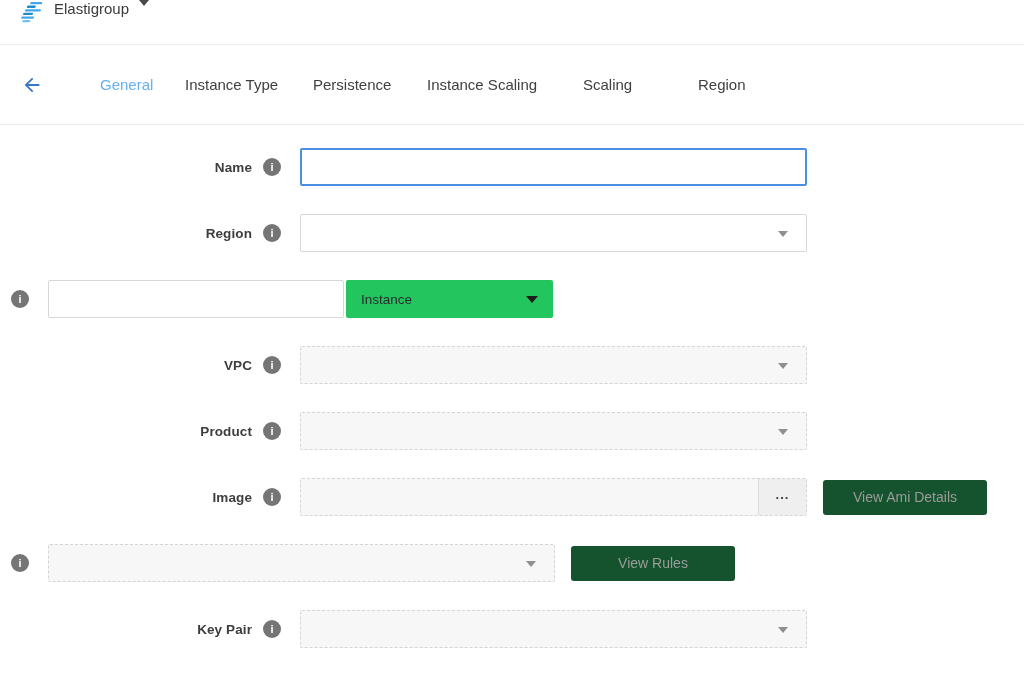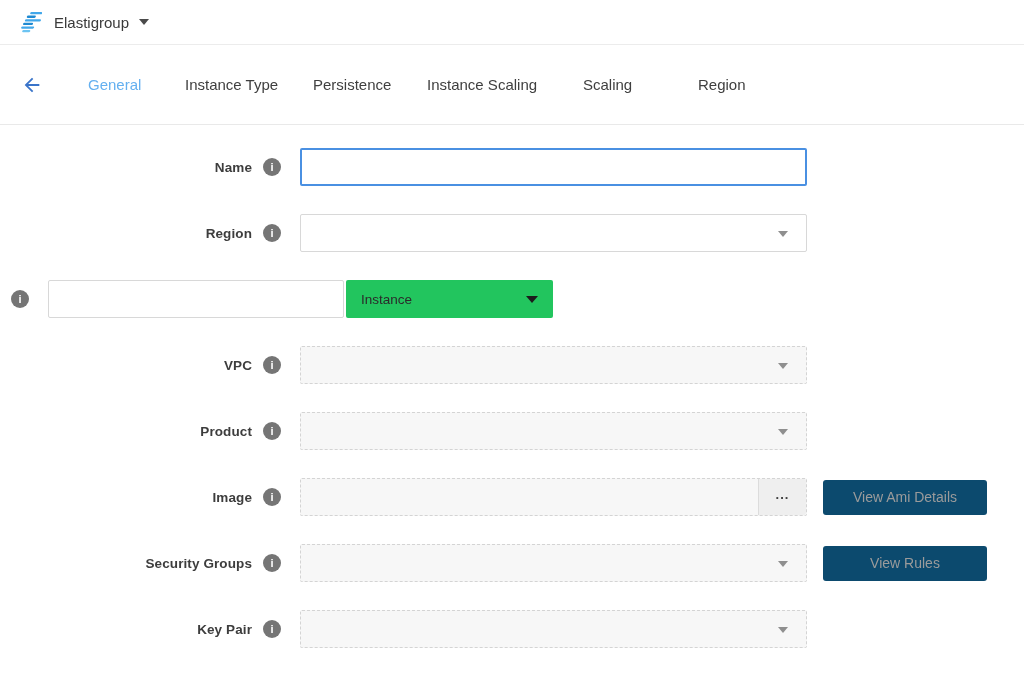--- a/index.html
+++ b/index.html
@@ -5,21 +5,21 @@
   * { margin:0; padding:0; box-sizing:border-box; }
   html,body { background:#fff; }
   .page {
     position:relative; width:1024px; height:688px; background:#fff;
     font-family:"Liberation Sans", sans-serif; overflow:hidden;
   }
 
   
   .topbar {
     height:45px; border-bottom:1px solid #ececec;
-    display:flex; align-items:center; padding:0 16px;
+    display:flex; align-items:flex-start; padding:0 16px;
   }
   .logo { display:flex; align-items:center; cursor:pointer; }
   .app-title { margin-left:12px; font-size:15px; color:#3a3a3a; cursor:pointer; }
   .caret-dark {
     margin-left:10px; width:0; height:0;
     border-left:5px solid transparent; border-right:5px solid transparent;
     border-top:6px solid #4a4a4a; cursor:pointer;
   }
 
   
@@ -93,21 +93,21 @@
   .browse-seg {
     position:absolute; right:0; top:0; bottom:0; width:48px;
     background:#efefef; border-left:1px solid #dcdcdc;
     border-radius:0 2px 2px 0; display:flex; align-items:center;
     justify-content:center; color:#3f3f3f; font-weight:bold;
     font-size:13px; letter-spacing:1px; cursor:pointer; line-height:1;
     padding-bottom:6px;
   }
 
   .action-btn {
-    margin-left:16px; width:164px; height:35px; background:#0c4a6e;
+    margin-left:16px; width:164px; height:35px; background:#14532d;
     border:none; border-radius:3px; color:#9b9b9b; font-size:14px;
     cursor:pointer; font-family:"Liberation Sans", sans-serif;
   }
 </style>
 </head>
 <body>
 
 <div class="page">
 
   <header class="topbar">
@@ -128,21 +128,21 @@
   </header>
 
   <nav class="tabbar">
     <button class="back-btn">
       <span>
         <svg width="22" height="22" viewBox="0 0 24 24" aria-hidden="true">
           <path d="M20 11H7.83l5.59-5.59L12 4l-8 8 8 8 1.41-1.41L7.83 13H20v-2z" fill="#3a74c9"></path>
         </svg>
       </span>
     </button>
-    <button class="tab active" style="left:88px">General</button>
+    <button class="tab active" style="left:100px">General</button>
     <button class="tab" style="left:185px">Instance Type</button>
     <button class="tab" style="left:313px">Persistence</button>
     <button class="tab" style="left:427px">Instance Scaling</button>
     <button class="tab" style="left:583px">Scaling</button>
     <button class="tab" style="left:698px">Region</button>
   </nav>
 
   <main class="form">
 
     <div class="row">
@@ -199,21 +199,20 @@
       <span class="info">i</span>
       <div class="ctrl">
         <div class="field-browse">
           <span class="browse-seg">...</span>
         </div>
       </div>
       <button class="action-btn">View Ami Details</button>
     </div>
 
     <div class="row">
-      <span class="lbl">Security Groups</span>
       <span class="info">i</span>
       <div class="ctrl">
         <div class="select disabled-field">
           <span class="caret-gray"></span>
         </div>
       </div>
       <button class="action-btn">View Rules</button>
     </div>
 
     <div class="row">

